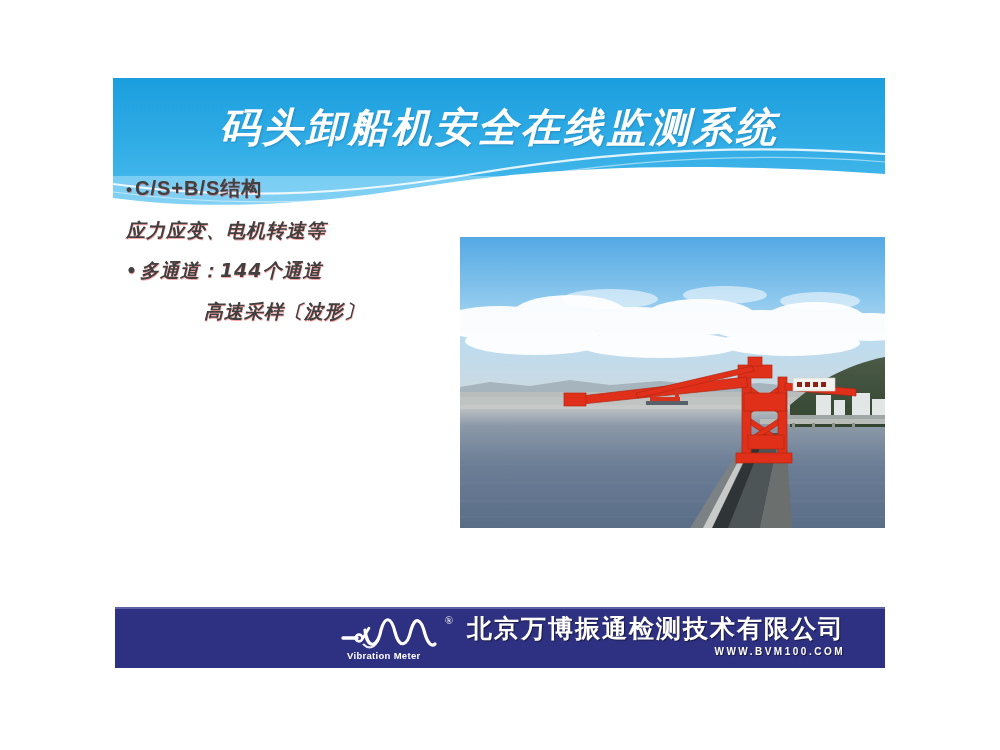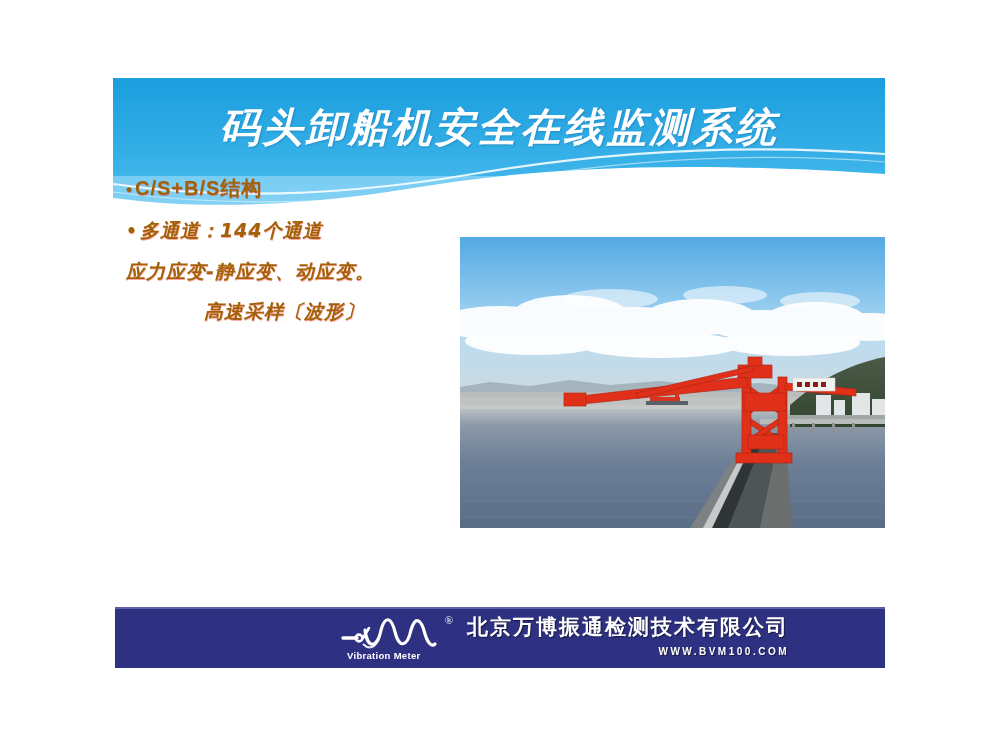--- a/index.html
+++ b/index.html
@@ -70,21 +70,21 @@
     height: 369px;
     background: #ffffff;
   }
 
   
   #text-block {
     position: absolute;
     left: 126px;
     top: 168px;
     width: 340px;
-    color: #a16207;
+    color: #404040;
     font-family: "DejaVu Sans", sans-serif;
     font-weight: bold;
     font-size: 19px;
     font-style: italic;
     line-height: 40px;
     letter-spacing: 1px;
     z-index: 5;
   }
   #text-block .line {
     white-space: nowrap;
@@ -167,23 +167,23 @@
     font-size: 9.5px;
     letter-spacing: 0.3px;
     white-space: nowrap;
     margin-top: 8px;
   }
   #footer-text {
     margin-left: 10px;
     color: #ffffff;
   }
   #company-cn {
-    font-family: Liberation Mono, monospace;
-    font-weight: bold;
-    font-size: 21px;
+    font-family: Liberation Serif, serif;
+    font-weight: bold;
+    font-size: 25px;
     letter-spacing: 2px;
     line-height: 26px;
     white-space: nowrap;
     text-shadow: 1px 1px 1px rgba(0,0,0,0.5);
   }
   #company-url {
     font-family: Liberation Sans, sans-serif;
     font-weight: bold;
     font-size: 10px;
     letter-spacing: 2.5px;
@@ -209,22 +209,22 @@
     <path d="M0,44 C 110,60 230,56 360,34 C 500,10 640,4 772,14" fill="none" stroke="#ffffff" stroke-width="2.2" opacity="0.85"></path>
     <path d="M0,52 C 120,68 250,64 380,42 C 520,18 650,12 772,22" fill="none" stroke="#ffffff" stroke-width="1.1" opacity="0.5"></path>
   </svg>
 
   <div id="title">码头卸船机安全在线监测系统</div>
 
   <div id="content-white"></div>
 
   <div id="text-block">
     <div class="line bullet latin">C/S+B/S结构</div>
+    <div class="line">应力应变、电机转速等</div>
     <div class="line bullet">多通道：144个通道</div>
-    <div class="line">应力应变-静应变、动应变。</div>
     <div class="line indent">高速采样〔波形〕</div>
   </div>
 
   <div id="photo">
     <svg width="425" height="291" viewBox="0 0 425 291" preserveAspectRatio="none">
       <defs>
         <linearGradient id="skyGrad" x1="0" y1="0" x2="0" y2="1">
           <stop offset="0%" stop-color="#54a9e4"></stop>
           <stop offset="38%" stop-color="#8ec9ee"></stop>
           <stop offset="62%" stop-color="#bcdcf0"></stop>

